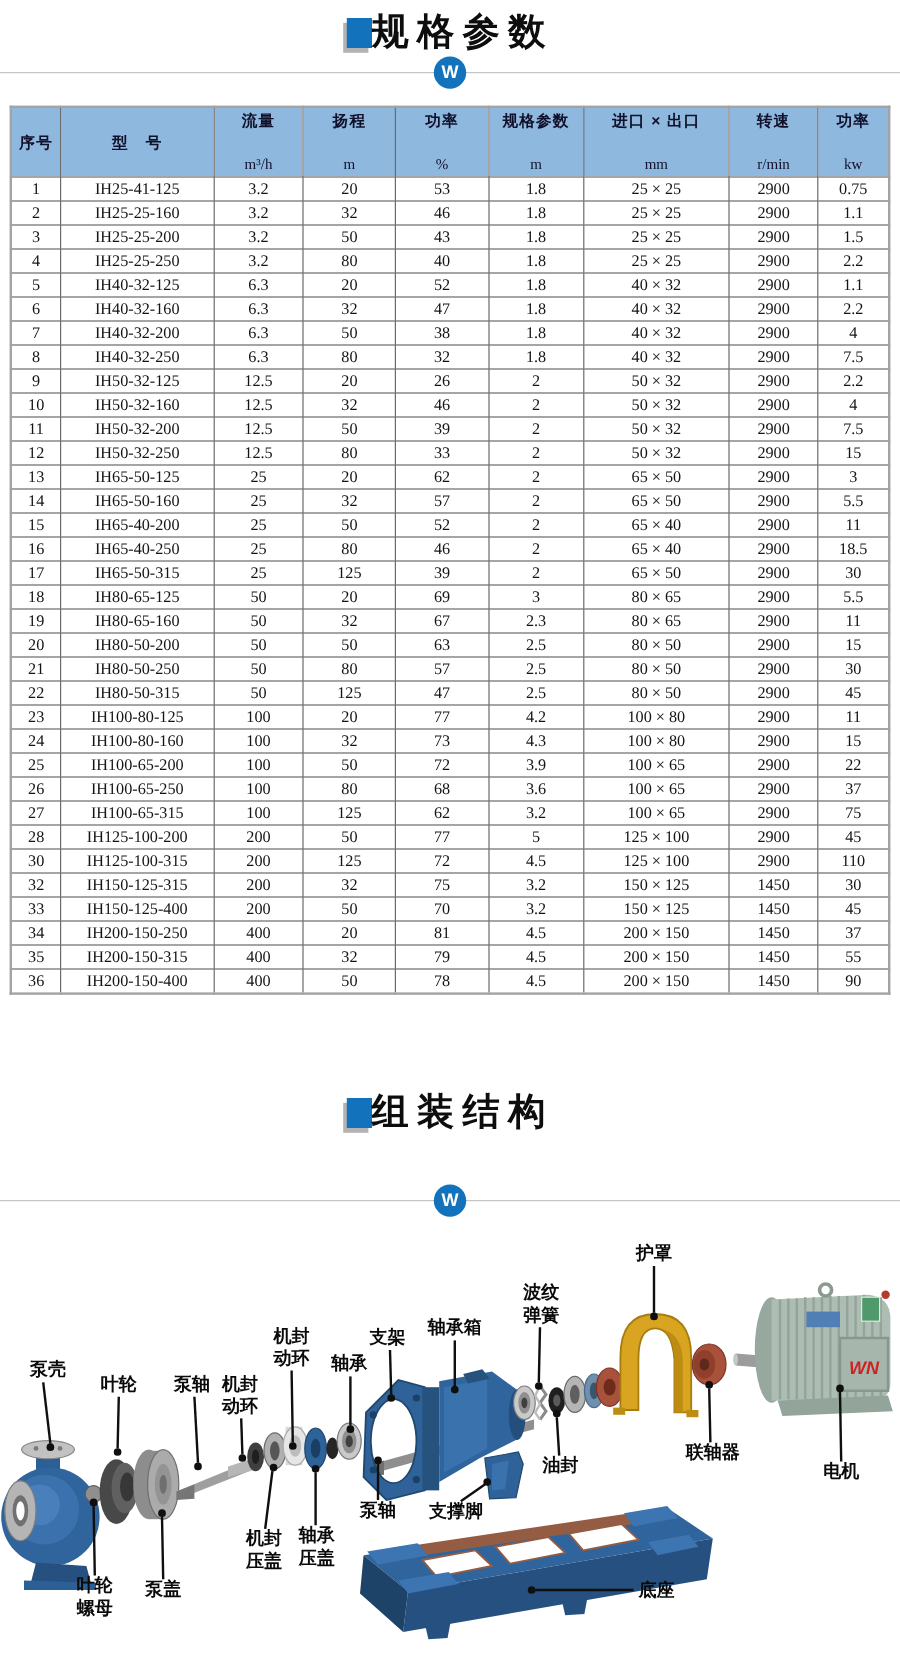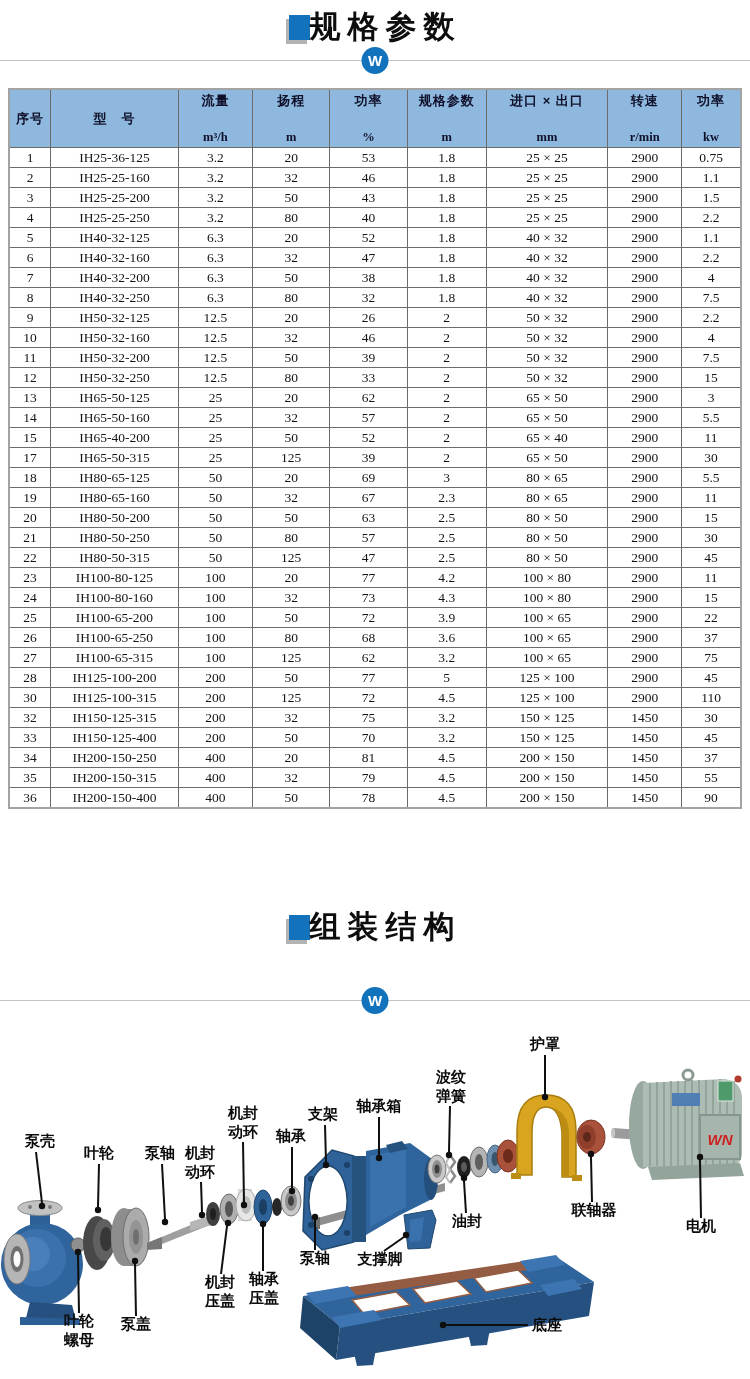--- a/index.html
+++ b/index.html
@@ -16,21 +16,21 @@
   .divider.first{top:60px}
   .divider.second{top:1000px}
   .wbadge{position:absolute;left:50%;top:-14px;transform:translateX(-50%);width:27px;height:27px;border-radius:50%;
     background:#1272bb;color:#fff;font-weight:bold;font-size:15px;display:flex;align-items:center;justify-content:center;
     font-family:"Liberation Sans",sans-serif}
 
   table{position:absolute;top:88px;left:8px;width:734px;border-collapse:collapse;border:2px solid #a3a3a3;table-layout:fixed;background:#fff}
   th,td{border:1px solid #6b6b6b;text-align:center;vertical-align:middle;overflow:hidden}
   thead th{background:#8eb8de;height:52px;font-size:13px;color:#10102a;padding:2px 0}
   th .main{font-weight:bold;letter-spacing:1px;font-family:"Liberation Sans",sans-serif}
-  th .sub{font-family:"Liberation Serif",serif;font-size:12.5px;font-weight:bold;margin-top:20px;letter-spacing:0}
+  th .sub{font-family:"Liberation Serif",serif;font-size:12.5px;font-weight:normal;margin-top:20px;letter-spacing:0}
   tbody td{height:20px;font-family:"Liberation Serif",serif;font-size:13.5px;color:#141414;line-height:1}
 
   #diagram{position:absolute;top:1019px;left:0}
   .dlabel{font-family:"Liberation Sans",sans-serif;font-weight:bold;font-size:15px;fill:#0a0a0a;text-anchor:middle}
   .leader{stroke:#0f0f0f;stroke-width:2;fill:none}
   .ldot{fill:#0f0f0f}
   .wnlogo{font-family:"Liberation Sans",sans-serif;font-weight:bold;font-size:15px;fill:#cc2222;text-anchor:middle;font-style:italic}
 </style>
 </head>
 <body>
@@ -90,21 +90,21 @@
         </th>
         <th>
           <div class="main">功率</div>
           <div class="sub">kw</div>
         </th>
       </tr>
     </thead>
   <tbody id="spec-tbody">
       <tr>
         <td>1</td>
-        <td>IH25-36-125</td>
+        <td>IH25-41-125</td>
         <td>3.2</td>
         <td>20</td>
         <td>53</td>
         <td>1.8</td>
         <td>25 × 25</td>
         <td>2900</td>
         <td>0.75</td>
       </tr>
       <tr>
         <td>2</td>
@@ -252,20 +252,31 @@
       <tr>
         <td>15</td>
         <td>IH65-40-200</td>
         <td>25</td>
         <td>50</td>
         <td>52</td>
         <td>2</td>
         <td>65 × 40</td>
         <td>2900</td>
         <td>11</td>
+      </tr>
+      <tr>
+        <td>16</td>
+        <td>IH65-40-250</td>
+        <td>25</td>
+        <td>80</td>
+        <td>46</td>
+        <td>2</td>
+        <td>65 × 40</td>
+        <td>2900</td>
+        <td>18.5</td>
       </tr>
       <tr>
         <td>17</td>
         <td>IH65-50-315</td>
         <td>25</td>
         <td>125</td>
         <td>39</td>
         <td>2</td>
         <td>65 × 50</td>
         <td>2900</td>

